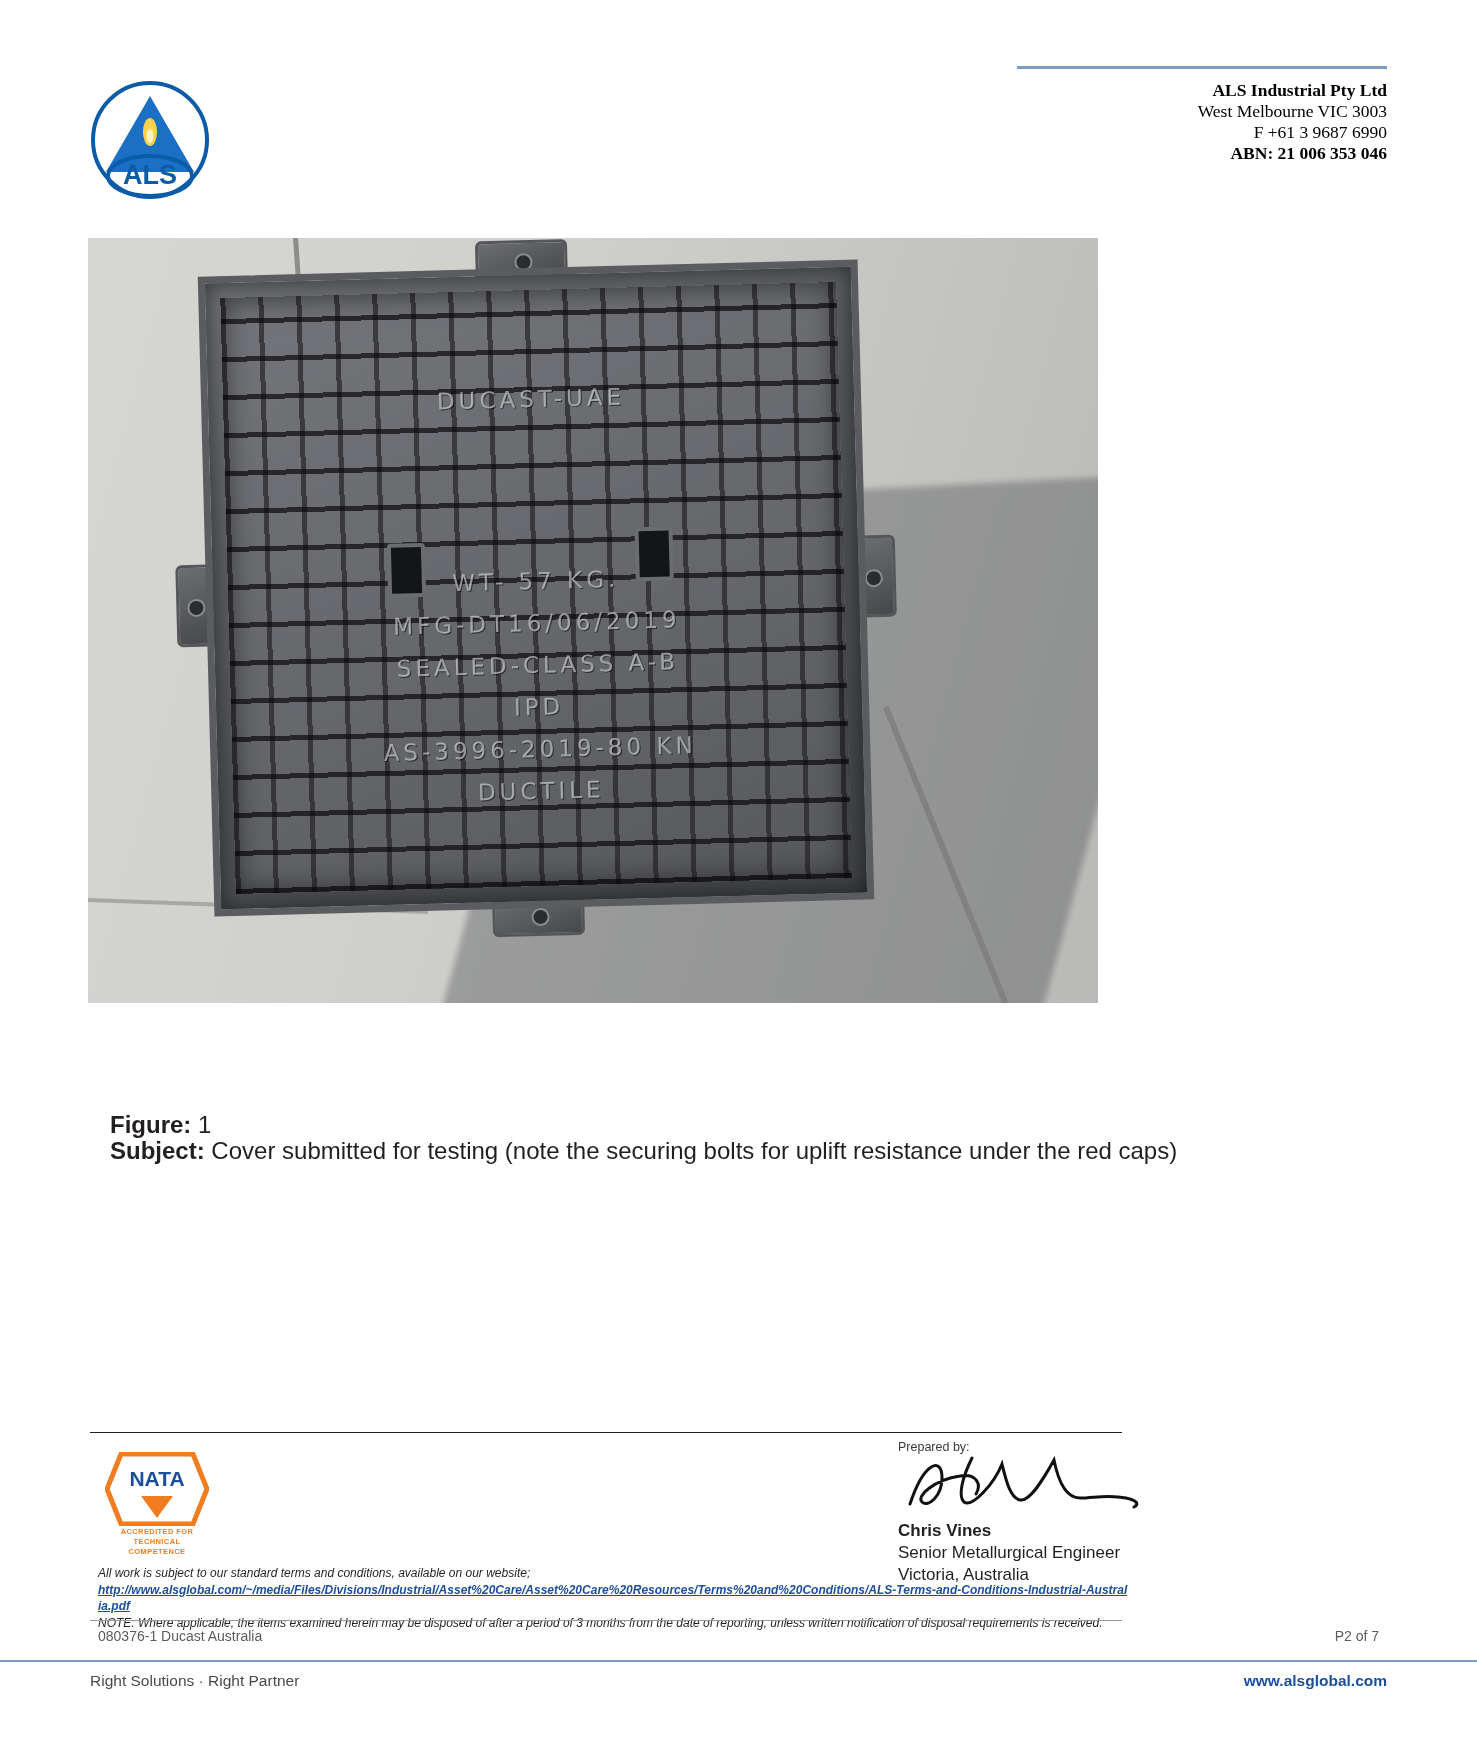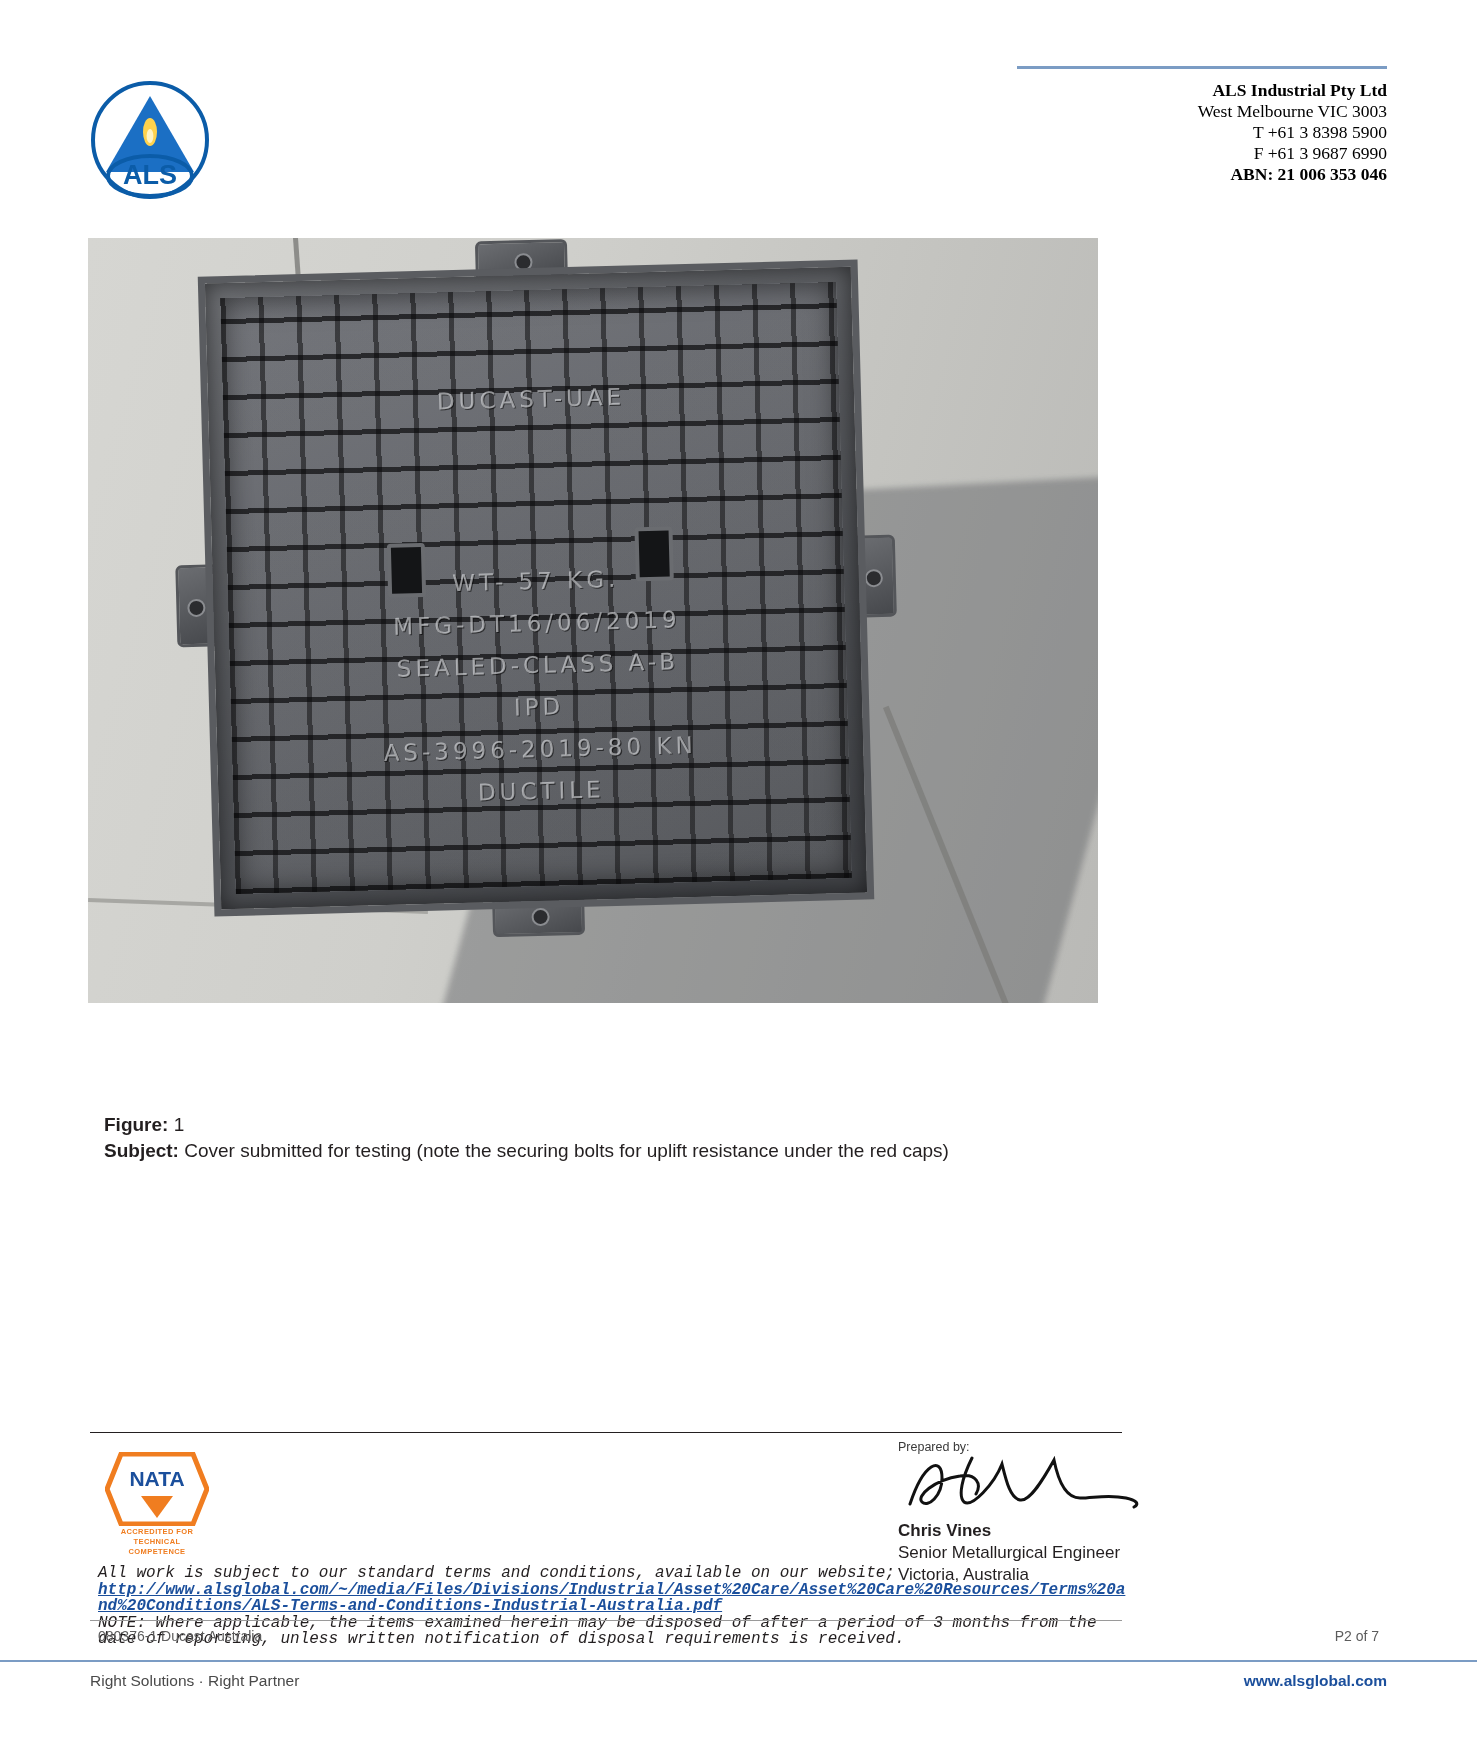--- a/index.html
+++ b/index.html
@@ -184,25 +184,25 @@
     background: #141517;
     border: 4px solid #6a6c70;
     border-radius: 4px;
   }
   .kh-left { left: 182px; top: 272px; }
   .kh-right { left: 430px; top: 262px; }
 
   
   .caption {
     position: absolute;
-    left: 104px;
+    left: 110px;
     top: 1112px;
     width: 1120px;
     font-family: "Liberation Sans", sans-serif;
-    font-size: 19px;
+    font-size: 24px;
     line-height: 26px;
     color: #231f20;
   }
   .caption .lbl {
     font-weight: bold;
   }
 
   
   .footer-rule {
     position: absolute;
@@ -268,23 +268,23 @@
     line-height: 22px;
     color: #231f20;
   }
   .signer .name { font-weight: bold; }
 
   .terms {
     position: absolute;
     left: 98px;
     top: 1565px;
     width: 1030px;
-    font-family: Liberation Mono, monospace;
+    font-family: Liberation Sans, sans-serif;
     font-style: italic;
-    font-size: 16px;
+    font-size: 12px;
     line-height: 16.5px;
     color: #231f20;
   }
   .terms a {
     color: #1b4f9c;
     text-decoration: underline;
     font-weight: bold;
     word-break: break-all;
   }
   .doc-rule {
@@ -348,21 +348,20 @@
         <ellipse cx="60" cy="96" rx="42" ry="20" fill="none" stroke="#0b5ca8" stroke-width="4"></ellipse>
         <text x="60" y="104" text-anchor="middle" font-family="Liberation Sans, sans-serif" font-size="27" font-weight="bold" fill="#0b5ca8">ALS</text>
       </svg>
     </div>
 
     <div class="header-rule"></div>
 
     <div class="header-address">
       <div class="bold">ALS Industrial Pty Ltd</div>
       <div>West Melbourne VIC 3003</div>
-      <div>T +61 3 8398 5900</div>
       <div>F +61 3 9687 6990</div>
       <div class="bold">ABN: 21 006 353 046</div>
     </div>
   </div>
 
   <div class="photo-frame">
     <div class="pavement"></div>
     <div class="seam-v"></div>
     <div class="seam-bottom"></div>
     <div class="shadow"></div>

